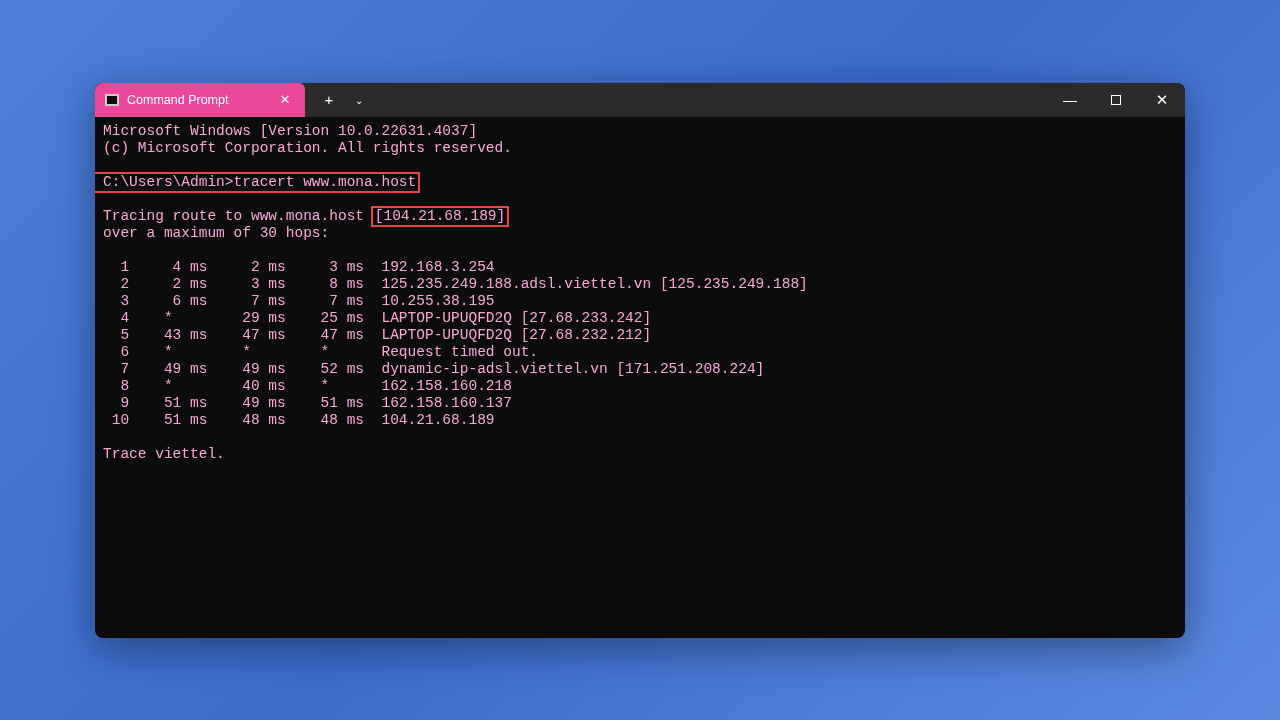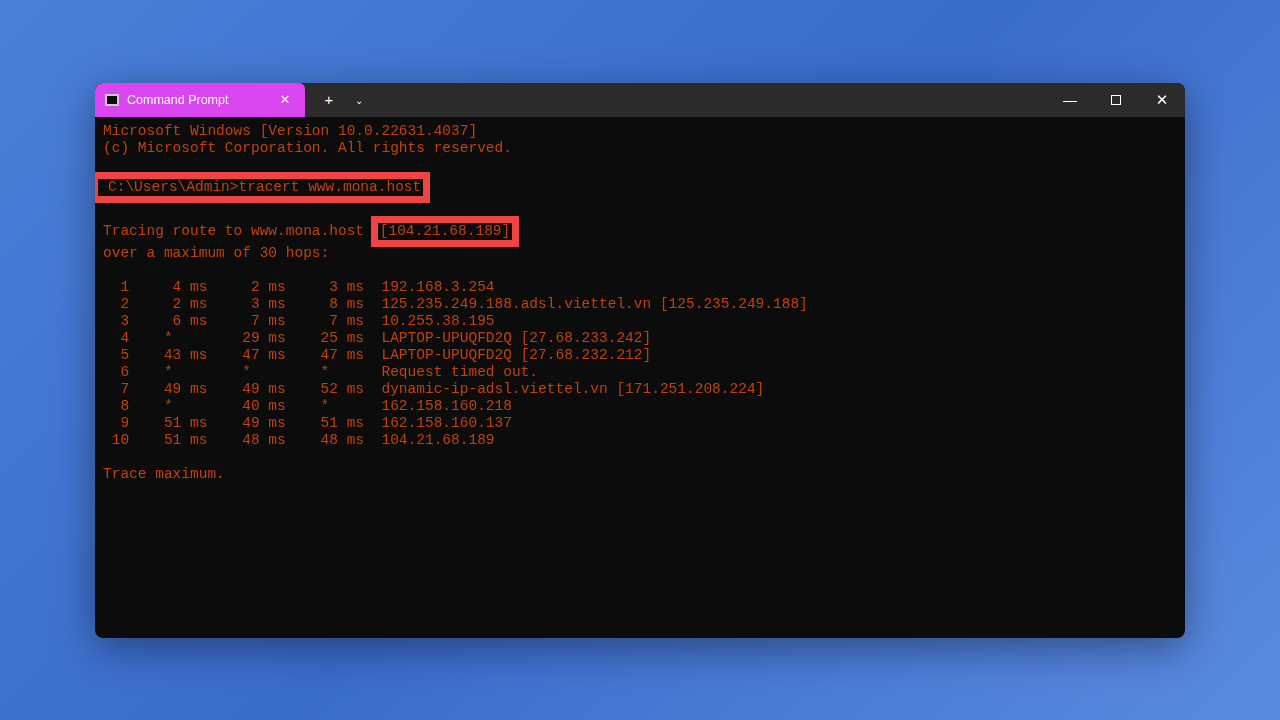--- a/index.html
+++ b/index.html
@@ -26,21 +26,21 @@
       top: 0px;
     }
     .titlebar {
       height: 34px;
       background: #2b2b2b;
       display: flex;
       align-items: stretch;
       user-select: none;
     }
     .tab {
-      background: #d946ef;
+      background: #ec4899;
       display: flex;
       align-items: center;
       gap: 8px;
       padding: 0 10px 0 10px;
       border-top-right-radius: 6px;
       min-width: 210px;
       position: relative;
     }
     .tab-icon {
       width: 14px;
@@ -94,27 +94,27 @@
       height: 10px;
       border: 1px solid #ffffff;
     }
     .win-close { font-size: 15px; }
     .terminal {
       flex: 1;
       padding: 6px 8px;
       font-family: Consolas, 'Courier New', monospace;
       font-size: 14.5px;
       line-height: 17px;
-      color: #c2410c;
+      color: #f9a8d4;
       white-space: pre;
       overflow: hidden;
       position: relative;
     }
     .hl-box {
-      border: 7px solid #ef4444;
+      border: 2px solid #ef4444;
       padding: 0 2px;
       margin: -2px -2px;
       display: inline-block;
     }
     .hl-box.shift-left{ margin-left:-12px; padding-left:10px;}
     .line { display:block; }
   </style>
 </head>
 <body>
 
@@ -140,14 +140,14 @@
 
   <div class="terminal"><span class="line">Microsoft Windows [Version 10.0.22631.4037]</span><span class="line">(c) Microsoft Corporation. All rights reserved.</span><span class="line"> </span><span class="line"><span class="hl-box shift-left">C:\Users\Admin&gt;tracert www.mona.host</span></span><span class="line"> </span><span class="line"><span>Tracing route to www.mona.host </span><span class="hl-box">[104.21.68.189]</span></span><span class="line">over a maximum of 30 hops:</span><span class="line"> </span><div id="hop-lines">  1     4 ms     2 ms     3 ms  192.168.3.254
   2     2 ms     3 ms     8 ms  125.235.249.188.adsl.viettel.vn [125.235.249.188]
   3     6 ms     7 ms     7 ms  10.255.38.195
   4    *        29 ms    25 ms  LAPTOP-UPUQFD2Q [27.68.233.242]
   5    43 ms    47 ms    47 ms  LAPTOP-UPUQFD2Q [27.68.232.212]
   6    *        *        *      Request timed out.
   7    49 ms    49 ms    52 ms  dynamic-ip-adsl.viettel.vn [171.251.208.224]
   8    *        40 ms    *      162.158.160.218
   9    51 ms    49 ms    51 ms  162.158.160.137
- 10    51 ms    48 ms    48 ms  104.21.68.189</div><span class="line"> </span><span class="line">Trace maximum.</span><span class="line"> </span></div>
+ 10    51 ms    48 ms    48 ms  104.21.68.189</div><span class="line"> </span><span class="line">Trace viettel.</span><span class="line"> </span></div>
 </div>
 
 </body></html>

